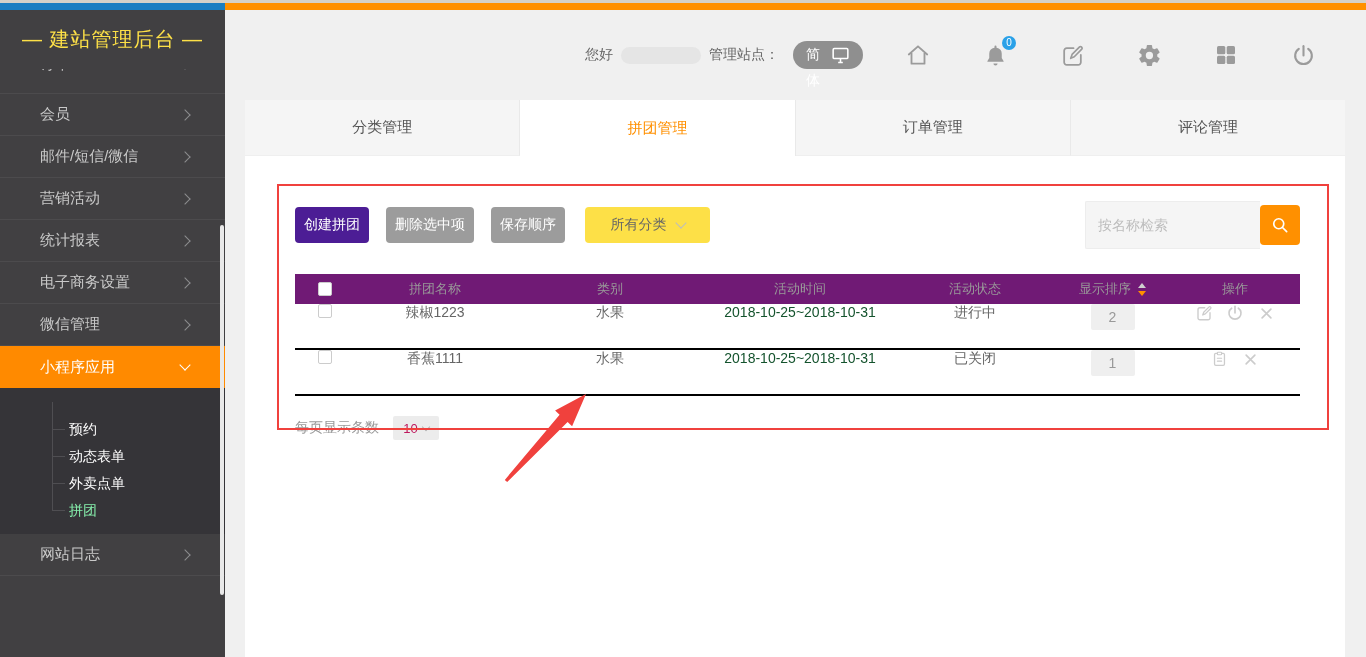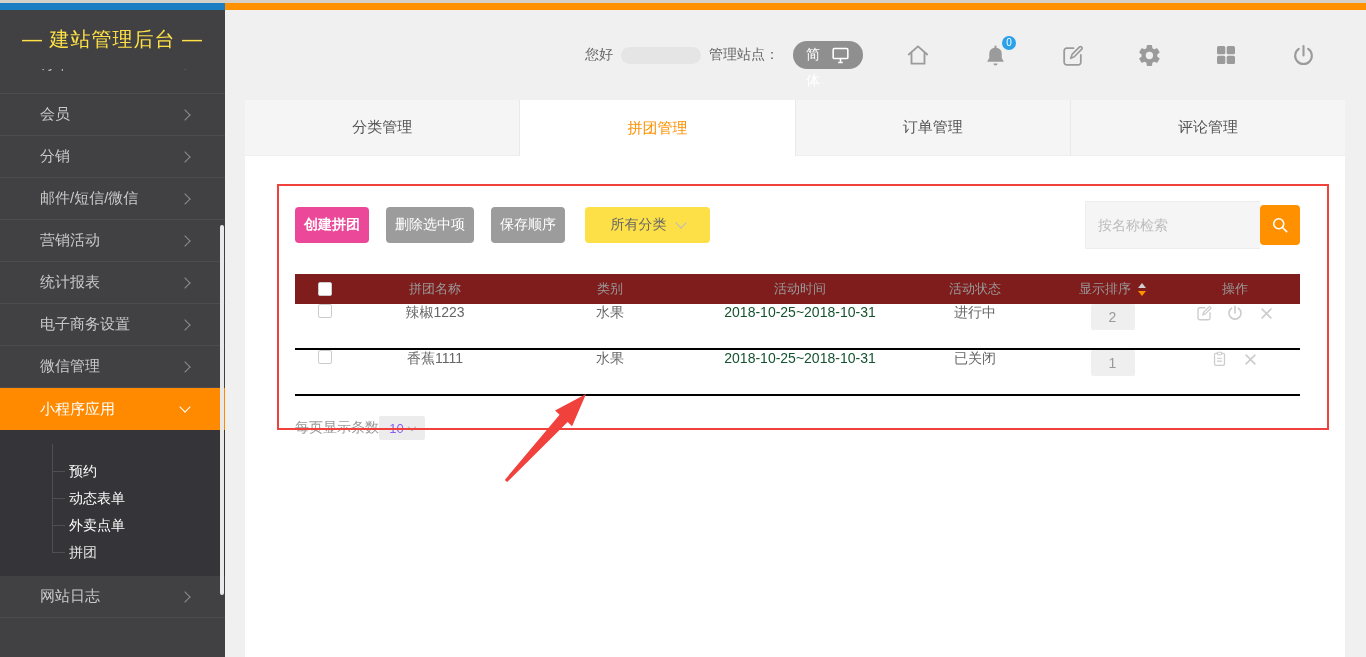--- a/index.html
+++ b/index.html
@@ -18,21 +18,21 @@
   .nav-item { height:42px; display:flex; align-items:center; justify-content:space-between; padding:0 36px 0 40px; font-size:15px; border-bottom:1px solid #4c4b4d; cursor:pointer; }
   .nav-item--clipped { height:25px; overflow:hidden; border-bottom:1px solid #4c4b4d; }
   .nav-item--clipped .nav-clip-inner { display:flex; align-items:center; justify-content:space-between; height:42px; margin-top:-26px; padding:0 36px 0 40px; font-size:15px; }
   .nav-item--active { background:#ff8a00; color:#fff; border-bottom:none; }
   .chev-r { width:8px; height:8px; border-top:1.5px solid #8d8d8f; border-right:1.5px solid #8d8d8f; transform:rotate(45deg); flex:0 0 auto; }
   .chev-d { width:8px; height:8px; border-top:1.5px solid #fff; border-right:1.5px solid #fff; transform:rotate(135deg); margin-top:-4px; flex:0 0 auto; }
   .submenu { position:relative; background:#353438; padding:28px 0 10px 0; }
   .submenu::before { content:""; position:absolute; left:52px; top:14px; bottom:23px; width:1px; background:#4f4e52; }
   .sub-item { position:relative; height:27px; line-height:27px; padding-left:69px; font-size:14px; color:#fdfdfd; cursor:pointer; }
   .sub-item::before { content:""; position:absolute; left:52px; top:13px; width:13px; height:1px; background:#4f4e52; }
-  .sub-item--active { color:#e5e5e5; }
+  .sub-item--active { color:#86efac; }
   .sidebar-scrollbar { position:absolute; top:215px; right:1px; width:4px; height:370px; background:#e9e9e9; border-radius:2px; }
 
   
   .hdr { position:absolute; top:10px; left:225px; width:1141px; height:90px; display:flex; align-items:center; justify-content:flex-end; padding-right:50px; }
   .hdr-greet { font-size:14px; color:#666; }
   .redact { width:80px; height:17px; background:#e5e5e5; border-radius:9px; margin:0 8px; }
   .hdr-site { font-size:14px; color:#666; margin-right:14px; }
   .lang { position:relative; margin-right:42px; }
   .lang-pill { display:flex; align-items:center; gap:11px; height:28px; padding:0 13px; background:#8f8f8f; border-radius:14px; color:#fff; font-size:14px; cursor:pointer; }
   .lang-second { position:absolute; left:13px; top:31px; color:#fff; font-size:14px; }
@@ -42,50 +42,50 @@
 
   
   .card { position:absolute; top:100px; left:245px; width:1100px; height:557px; background:#fff; }
   .tabs { display:flex; height:56px; }
   .tab { flex:1; display:flex; align-items:center; justify-content:center; font-size:15px; color:#555; background:#f5f5f5; border-right:1px solid #e9e9e9; border-bottom:1px solid #efefef; cursor:pointer; }
   .tab:last-child { border-right:none; }
   .tab--active { background:#fff; color:#ff9000; border-bottom:none; }
 
   .toolbar { display:flex; align-items:center; margin:45px 45px 0 50px; }
   .btn { height:36px; border:none; border-radius:4px; color:#fff; font-size:14px; padding:0 9px; cursor:pointer; font-family:inherit; }
-  .btn-orange { background:#ec4899;font-weight:bold; }
+  .btn-orange { background:#4c1d95; }
   .btn-gray { background:#9c9c9c; margin-left:17px; }
   .filter { margin-left:20px; width:125px; height:36px; background:#fde047; border-radius:4px; display:flex; align-items:center; justify-content:center; gap:10px; font-size:14px; color:#666; cursor:pointer; }
   .chev-down { width:8px; height:8px; border-right:1.5px solid #bdbdbd; border-bottom:1.5px solid #bdbdbd; transform:rotate(45deg); margin-top:-4px; }
   .search { margin-left:auto; display:flex; align-items:center; }
   .search input { width:175px; height:48px; background:#f5f5f5; border:1px solid #ededed; border-right:none; border-radius:2px 0 0 2px; padding:0 12px; font-size:14px; color:#666; outline:none; font-family:inherit; }
   .search input::placeholder { color:#bdbdbd; }
   .search-btn { width:40px; height:40px; background:#ff9000; border:none; border-radius:4px; display:flex; align-items:center; justify-content:center; cursor:pointer; }
 
   .table { margin:25px 45px 0 50px; }
-  .t-head { display:flex; align-items:center; height:30px; background:#7f1d1d; font-size:13px; color:#999; }
+  .t-head { display:flex; align-items:center; height:30px; background:#701a75; font-size:13px; color:#999; }
   .t-row { display:flex; align-items:flex-start; height:46px; border-bottom:2px solid #000000; font-size:14px; color:#666; }
   .col { text-align:center; }
   .col-check { width:60px; display:flex; justify-content:center; }
   .col-name { width:160px; }
   .col-cat { width:190px; }
   .col-time { width:190px; }
   .col-status { width:160px; }
   .col-sort { width:115px; display:flex; justify-content:center; align-items:center; }
   .col-actions { width:130px; display:flex; justify-content:center; align-items:center; gap:13px; }
   .t-row .col-time { color:#14532d; }
   .checkbox { width:14px; height:14px; border:1px solid #ccc; border-radius:2px; background:#fff; cursor:pointer; }
   .sort-arrows { display:inline-flex; flex-direction:column; gap:3px; margin-left:7px; cursor:pointer; }
   .tri-up { width:0; height:0; border-left:4px solid transparent; border-right:4px solid transparent; border-bottom:5px solid #cfcfcf; }
   .tri-down { width:0; height:0; border-left:4px solid transparent; border-right:4px solid transparent; border-top:5px solid #ff9000; }
   .sort-box { width:44px; height:26px; background:#efefef; border-radius:2px; color:#999; font-size:14px; display:flex; align-items:center; justify-content:center; }
   .act { width:18px; height:18px; display:flex; align-items:center; justify-content:center; cursor:pointer; }
 
   .pager { display:flex; align-items:center; margin:20px 45px 0 50px; font-size:14px; color:#999; }
-  .page-size { width:46px; height:24px; background:#ececec; border-radius:2px; display:flex; align-items:center; justify-content:center; gap:5px; color:#8b5cf6; font-size:13px; cursor:pointer; }
+  .page-size { margin-left:14px; width:46px; height:24px; background:#ececec; border-radius:2px; display:flex; align-items:center; justify-content:center; gap:5px; color:#be185d; font-size:13px; cursor:pointer; }
   .chev-down--sm { width:6px; height:6px; border-right:1.2px solid #b5b5b5; border-bottom:1.2px solid #b5b5b5; transform:rotate(45deg); margin-top:-3px; }
 
   
   .anno-rect { position:absolute; left:277px; top:184px; width:1052px; height:246px; border:2px solid #f0413d; pointer-events:none; }
   .anno-arrow { position:absolute; left:488px; top:380px; pointer-events:none; }
 </style>
 </head>
 <body>
 
 <div class="topbar">
@@ -97,24 +97,20 @@
   <div class="sidebar-title">— 建站管理后台 —</div>
   <nav class="nav">
     <div class="nav-item--clipped">
       <div class="nav-clip-inner">
         <span>订单</span>
         <i class="chev-r"></i>
       </div>
     </div>
     <div class="nav-item">
       <span>会员</span>
-      <i class="chev-r"></i>
-    </div>
-    <div class="nav-item">
-      <span>分销</span>
       <i class="chev-r"></i>
     </div>
     <div class="nav-item">
       <span>邮件/短信/微信</span>
       <i class="chev-r"></i>
     </div>
     <div class="nav-item">
       <span>营销活动</span>
       <i class="chev-r"></i>
     </div>

